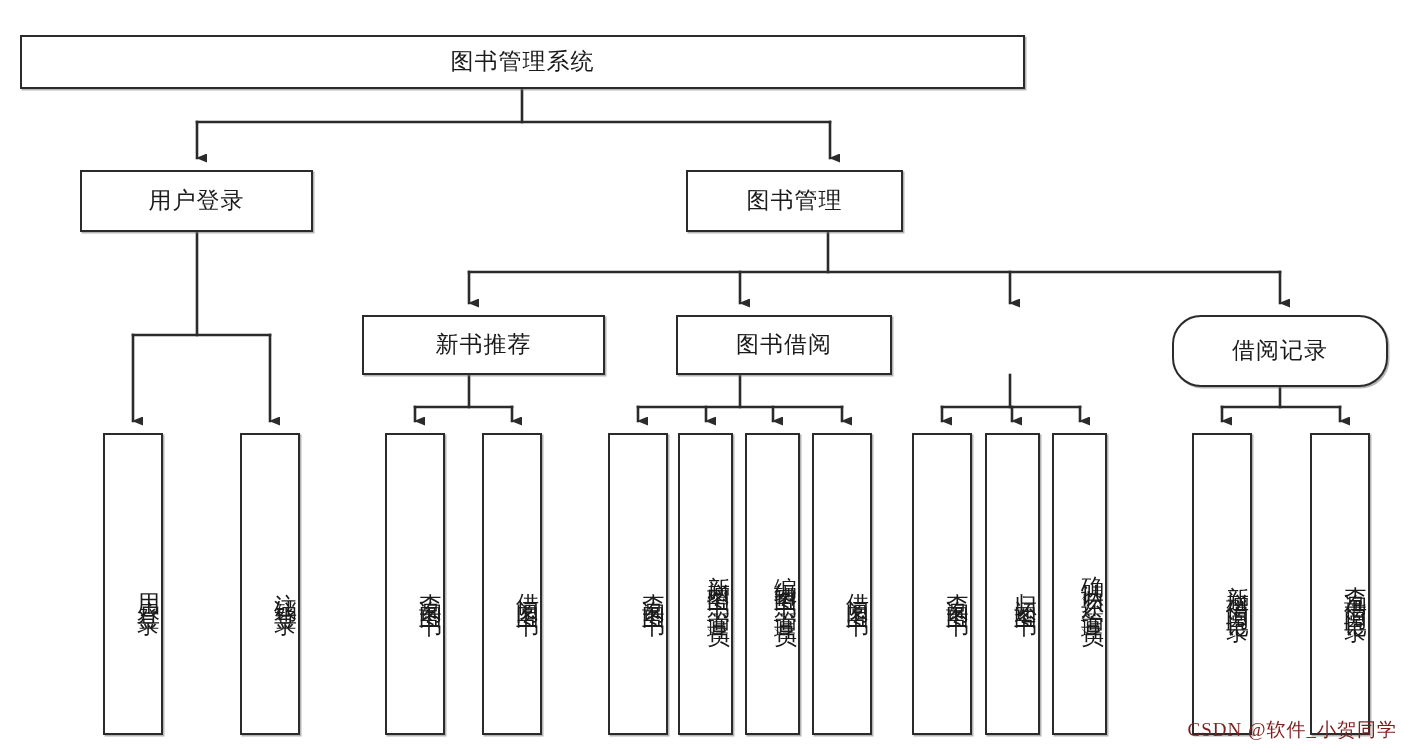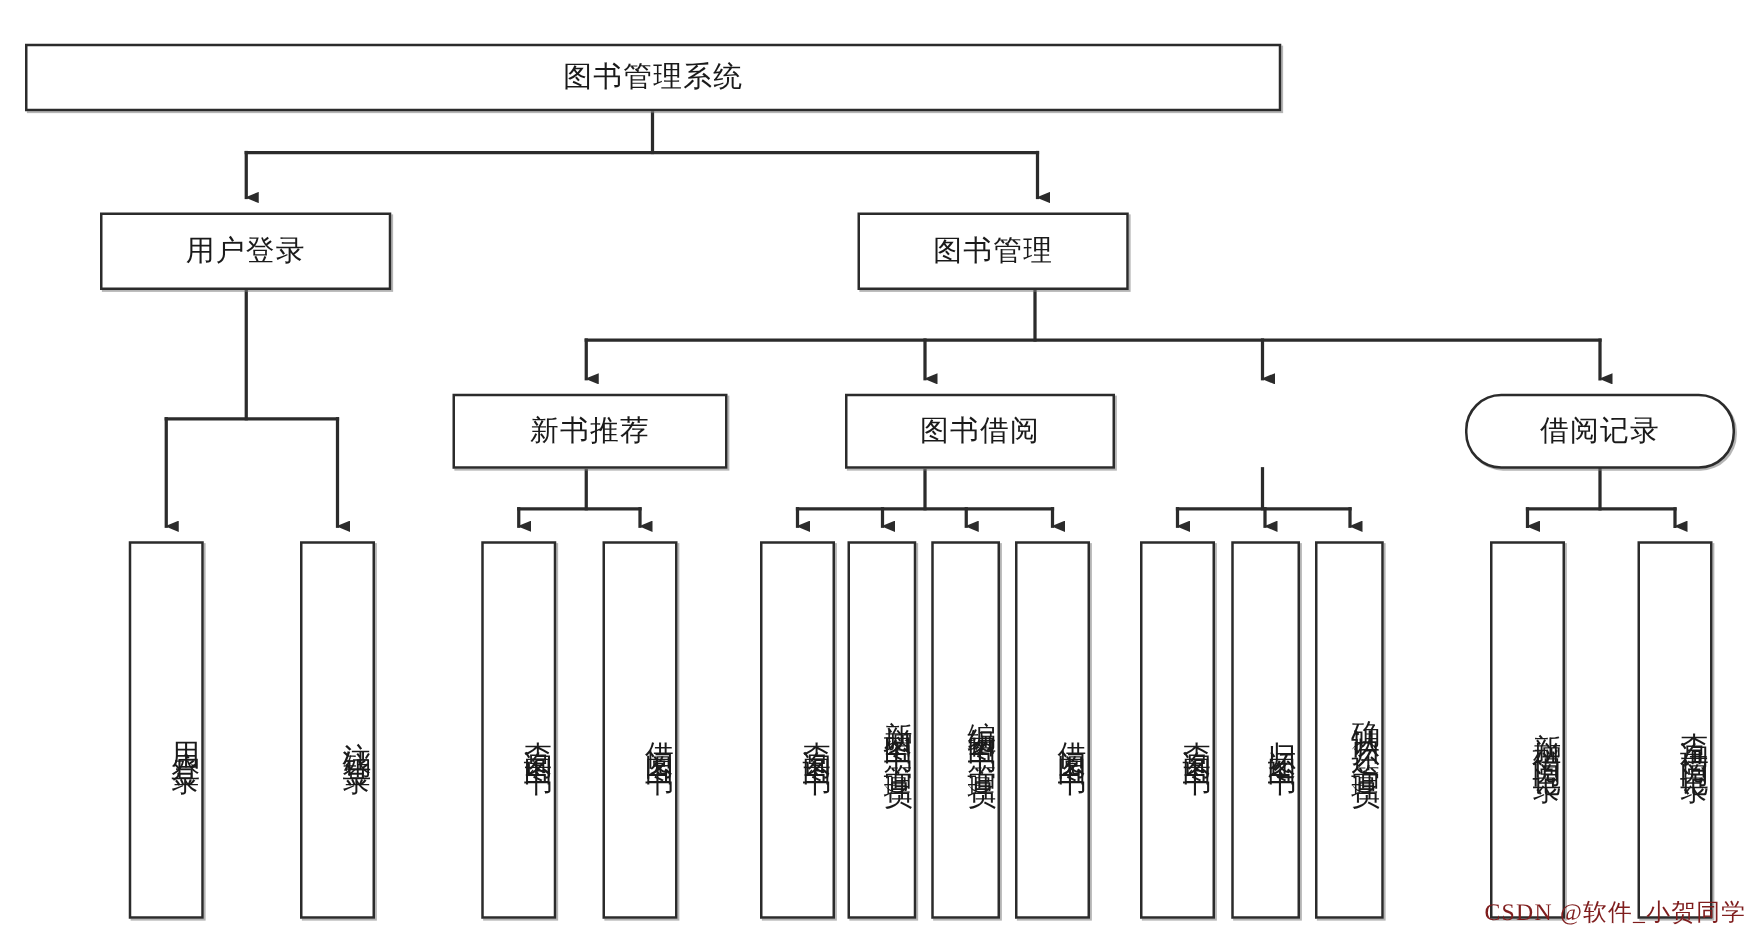--- a/index.html
+++ b/index.html
@@ -120,23 +120,23 @@
       <path d="M1222,407 L1222,421" marker-end="url(#arrowhead)"></path>
       <path d="M1340,407 L1340,421" marker-end="url(#arrowhead)"></path>
     </g>
   </svg>
 
   <div class="node node-h root" id="node-root" style="left: 20px; top: 11px; width: 1005px; height: 54px; margin-top: 24px;">图书管理系统</div>
 
   <div class="node node-h" id="node-l2-0" style="left: 80px; top: 170px; width: 233px; height: 62px;">用户登录</div>
   <div class="node node-h" id="node-l2-1" style="left: 686px; top: 170px; width: 217px; height: 62px;">图书管理</div>
 
-  <div class="node node-h" id="node-l3-0" style="left: 362px; top: 315px; width: 220px; height: 60px;">新书推荐</div>
+  <div class="node node-h" id="node-l3-0" style="left: 362px; top: 315px; width: 243px; height: 60px;">新书推荐</div>
   <div class="node node-h" id="node-l3-1" style="left: 632px; top: 315px; width: 216px; height: 60px; margin-left: 44px;">图书借阅</div>
-  <div class="node node-h" id="node-l3-3" style="left: 1172px; top: 315px; width: 216px; height: 60px; border-radius: 29px;">借阅记录</div>
+  <div class="node node-h" id="node-l3-3" style="left: 1172px; top: 315px; width: 216px; height: 72px; border-radius: 29px;">借阅记录</div>
 
   <div id="leaf-layer">
       <div class="node node-v" style="left: 103px; top: 433px; width: 60px; height: 302px;">
         <span class="leaf-label">用户登录</span>
       </div>
       <div class="node node-v" style="left: 240px; top: 433px; width: 60px; height: 302px;">
         <span class="leaf-label">注销登录</span>
       </div>
       <div class="node node-v" style="left: 385px; top: 433px; width: 60px; height: 302px;">
         <span class="leaf-label">查询图书</span>

